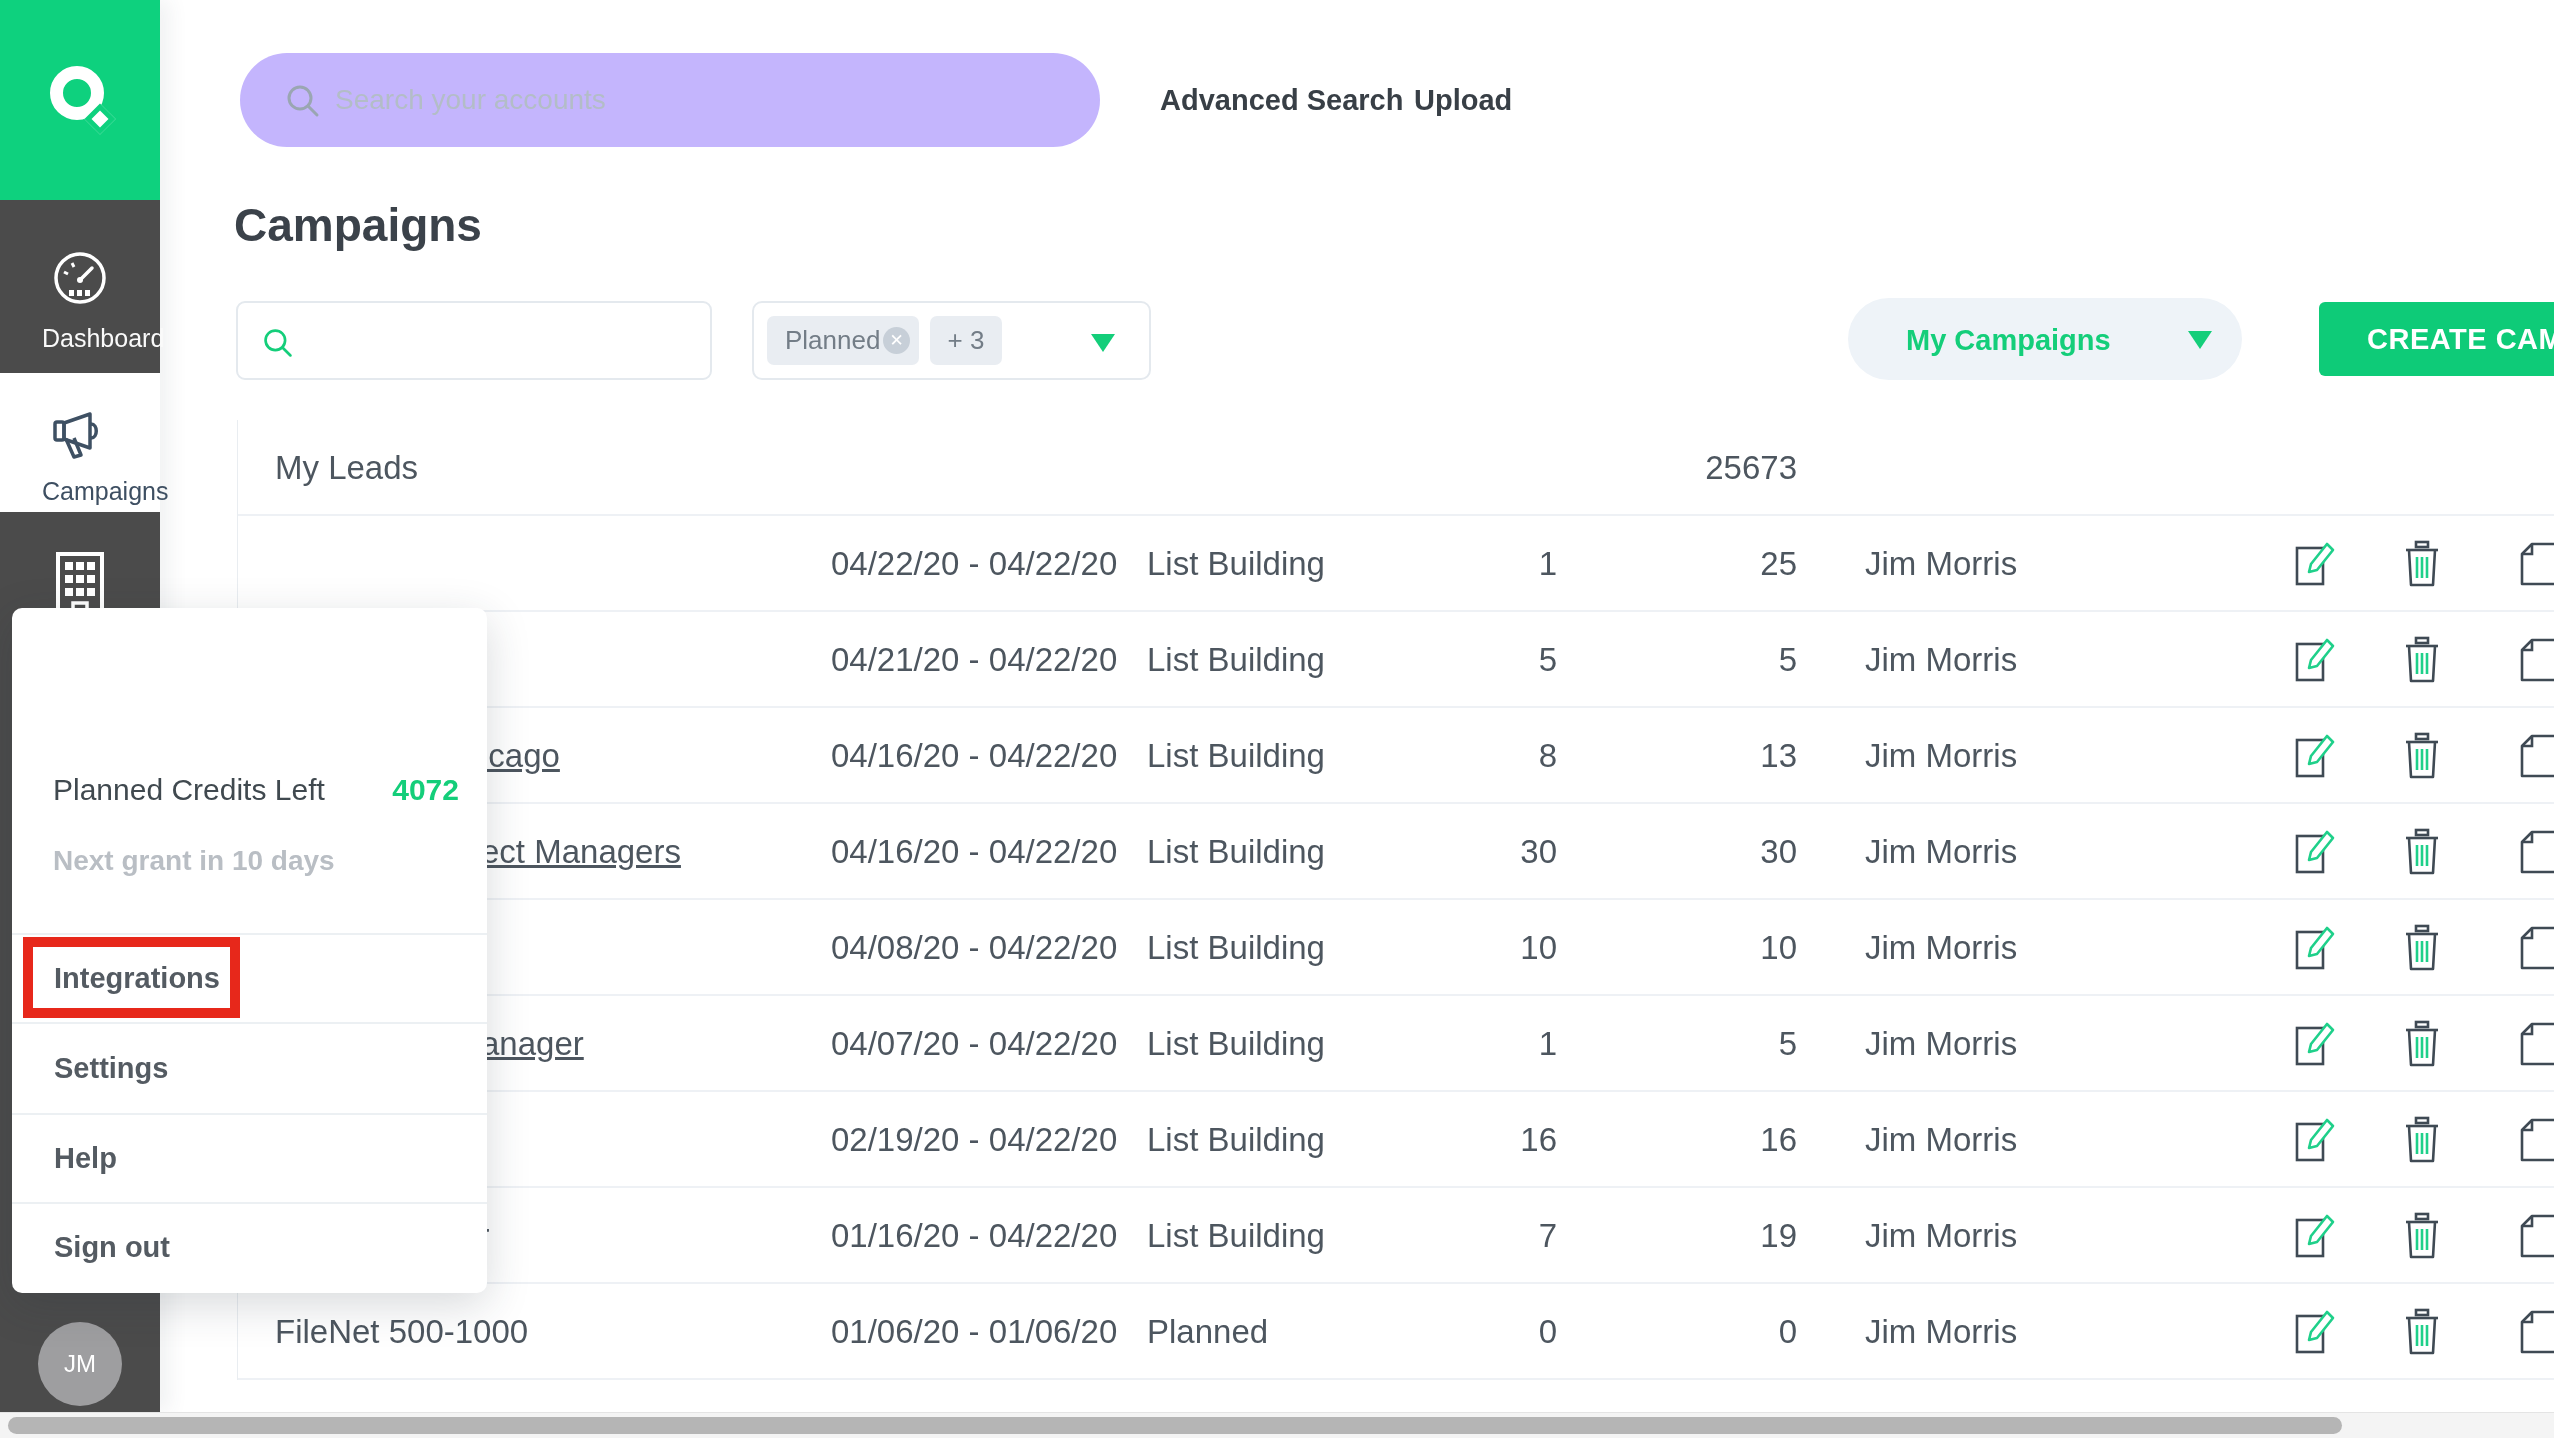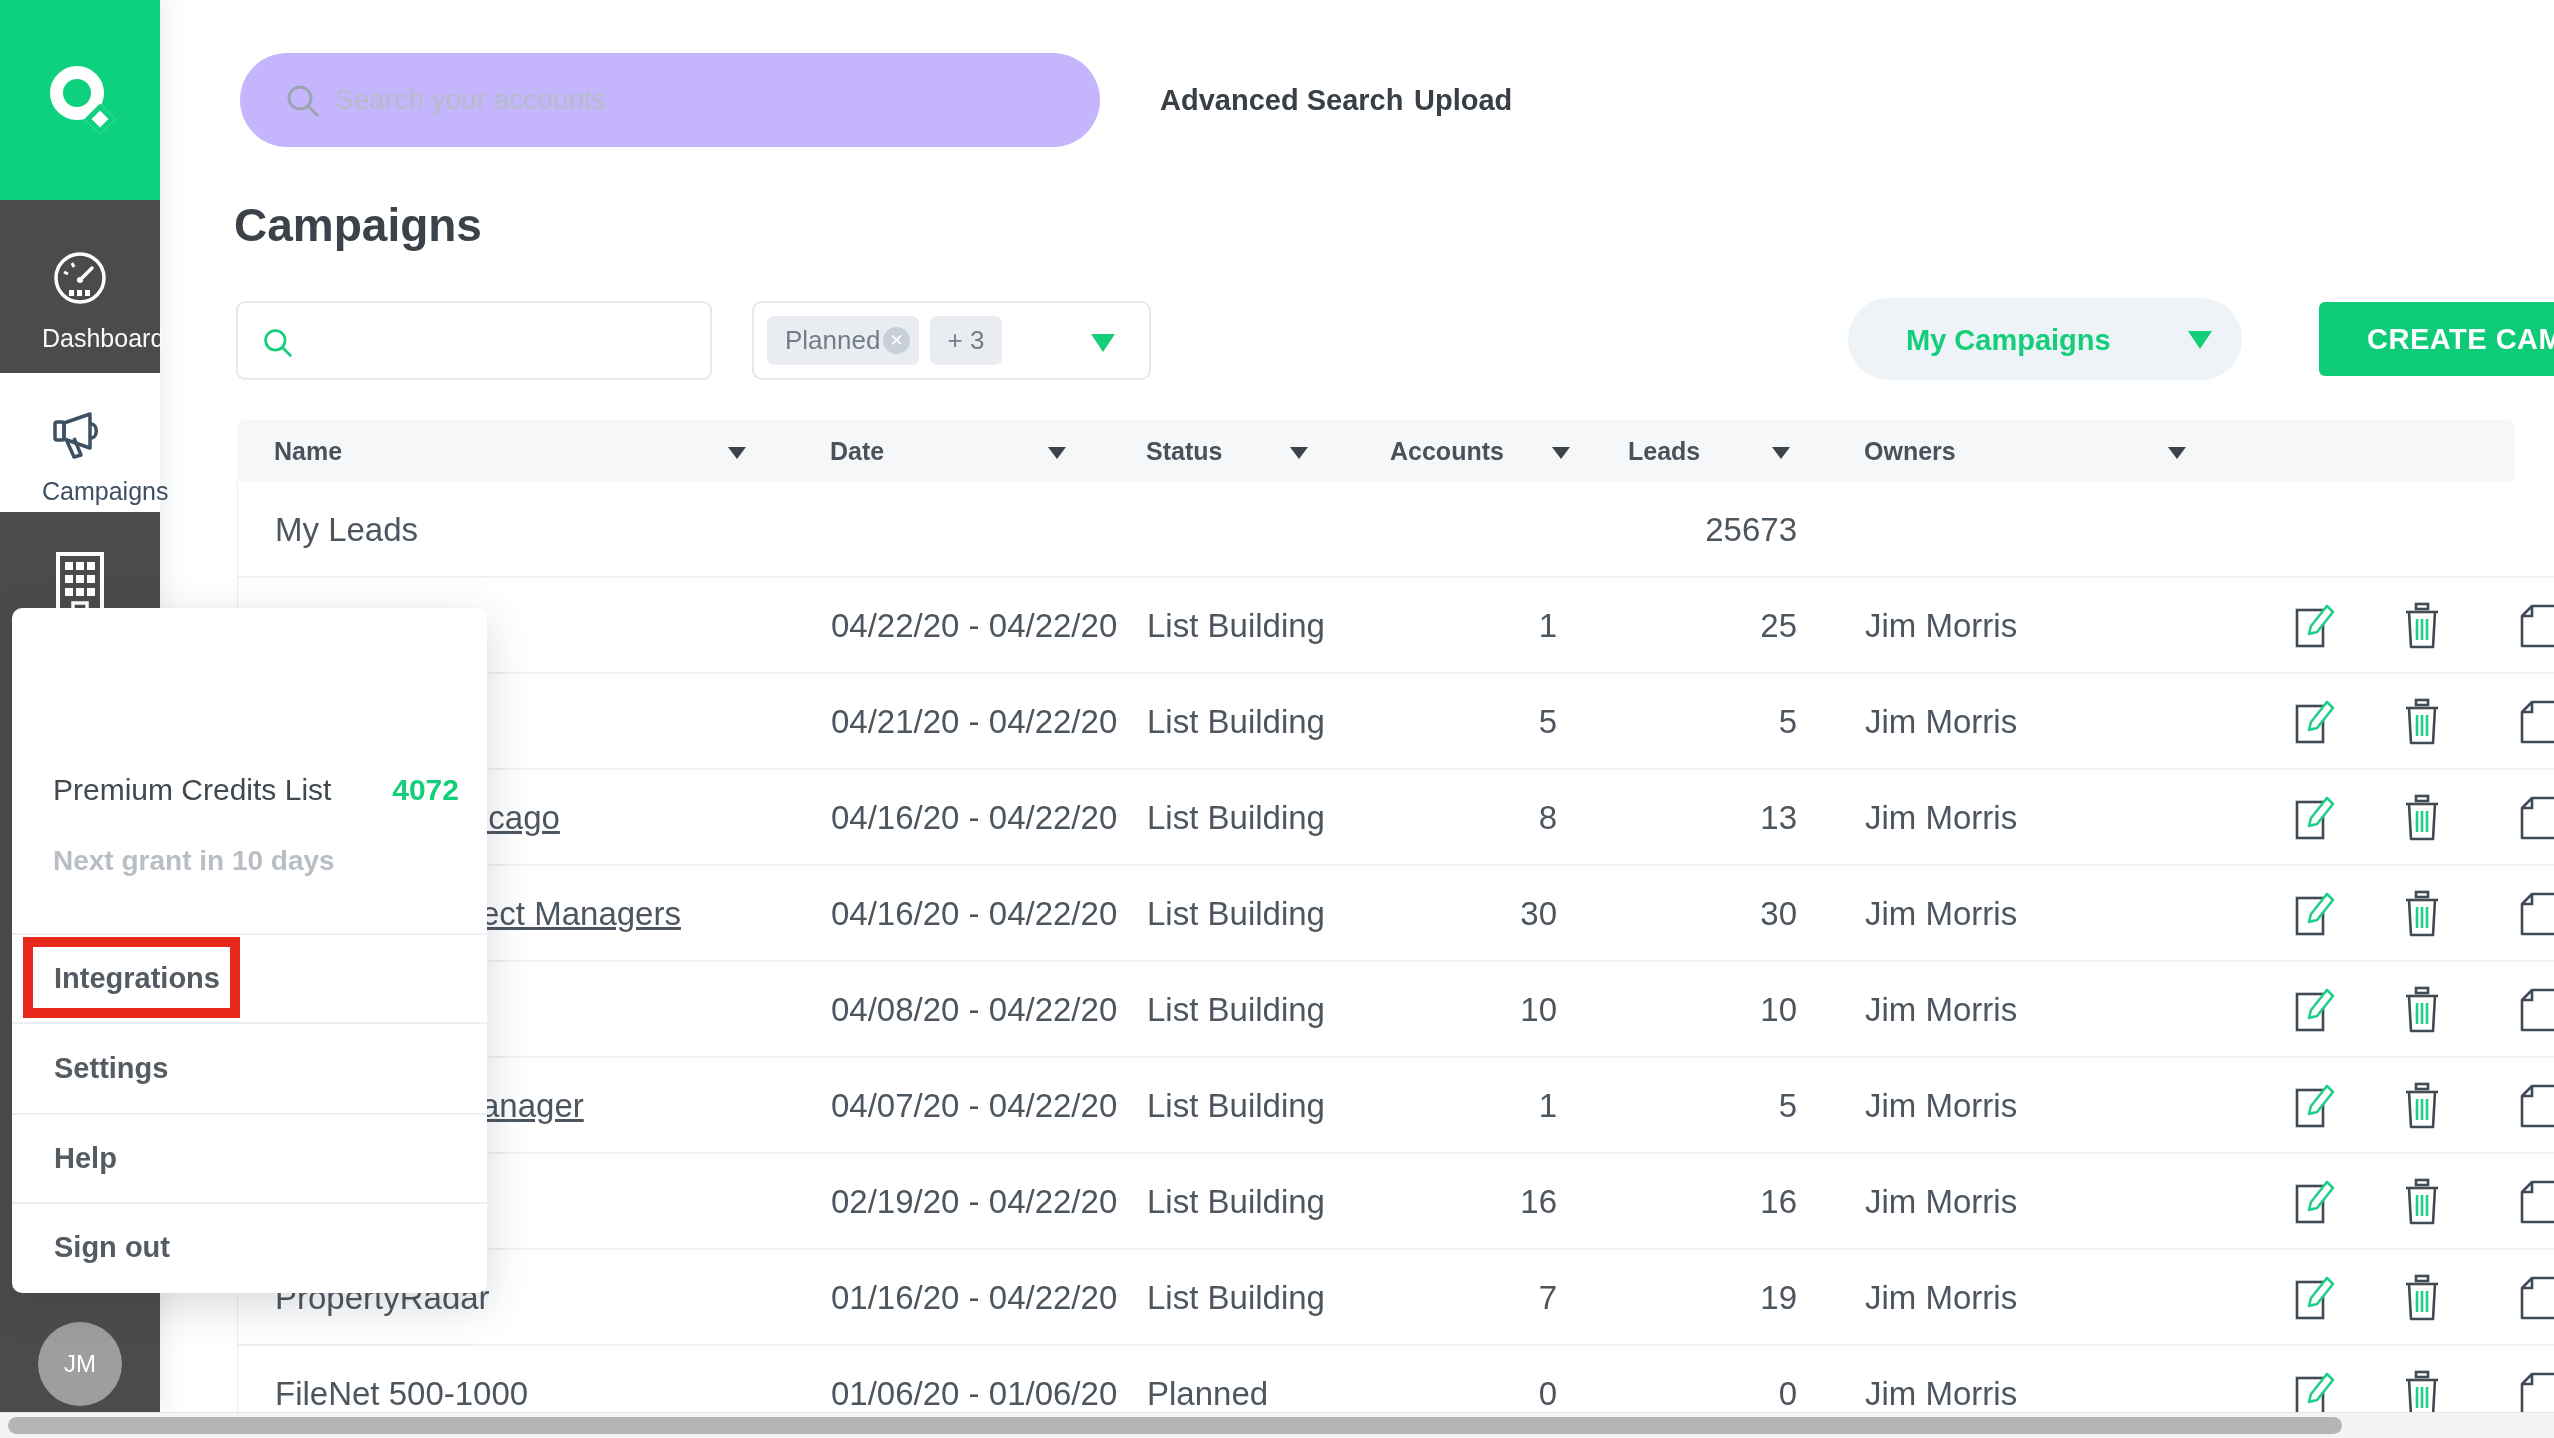--- a/index.html
+++ b/index.html
@@ -178,34 +178,20 @@
 </div>
 
 <div class="scope-pill">
   <span class="txt">My Campaigns</span>
   <div class="tri-green"></div>
 </div>
 
 <button class="create-btn">CREATE CAMPAIGN</button>
 
 <div class="table">
-  <div class="thead">
-    <span class="th" style="left:37px">Name</span>
-      <span class="sort" style="left:491px"></span>
-    <span class="th" style="left:593px">Date</span>
-      <span class="sort" style="left:811px"></span>
-    <span class="th" style="left:909px">Status</span>
-      <span class="sort" style="left:1053px"></span>
-    <span class="th" style="left:1153px">Accounts</span>
-      <span class="sort" style="left:1315px"></span>
-    <span class="th" style="left:1391px">Leads</span>
-      <span class="sort" style="left:1535px"></span>
-    <span class="th" style="left:1627px">Owners</span>
-      <span class="sort" style="left:1931px"></span>
-  </div>
   <div class="tbody">
       <div class="row">
     <span class="cell c-name">My Leads</span>
     <span class="cell c-date"></span>
     <span class="cell c-status"></span>
     <span class="cell c-accounts"></span>
     <span class="cell c-leads">25673</span>
     <span class="cell c-owners"></span>
 
   </div>
@@ -440,21 +426,21 @@
       <svg class="act act-copy" viewBox="0 0 48 48">
         <path d="M14 4 L44 4 L44 44 L4 44 L4 14 Z" fill="none" stroke="#3f4a54" stroke-width="2.6" stroke-linejoin="round"></path>
         <path d="M14 4 L14 14 L4 14" fill="none" stroke="#3f4a54" stroke-width="2.6"></path>
       </svg>
     </span>
   </div>
     </div>
 </div>
 
 <div class="popup">
-  <div class="credits-label">Premium Credits List</div>
+  <div class="credits-label">Planned Credits Left</div>
   <div class="credits-value">4072</div>
   <div class="grant-note">Next grant in 10 days</div>
 
   <div class="pdiv" style="top:325px"></div>
   <div class="red-box"></div>
   <div class="menu-item" style="top:354px">Integrations</div>
   <div class="pdiv" style="top:414px"></div>
   <div class="menu-item" style="top:444px">Settings</div>
   <div class="pdiv" style="top:505px"></div>
   <div class="menu-item" style="top:534px">Help</div>

